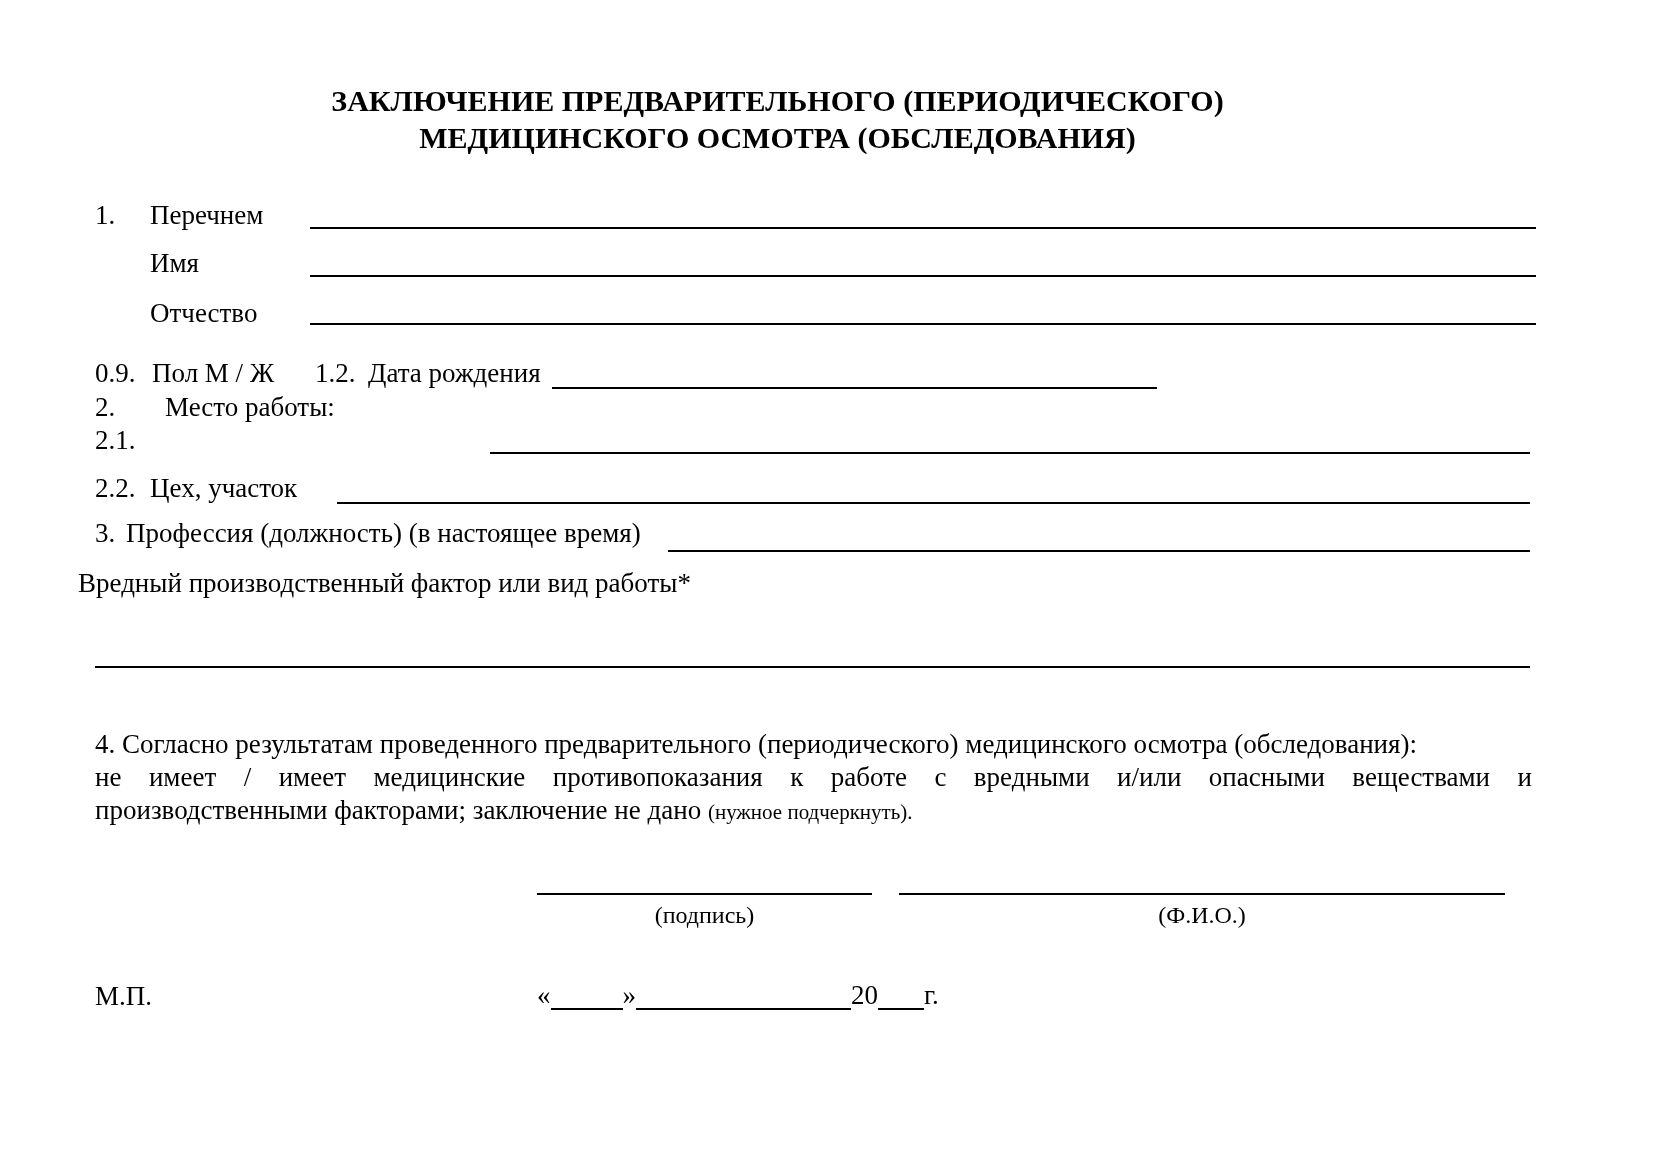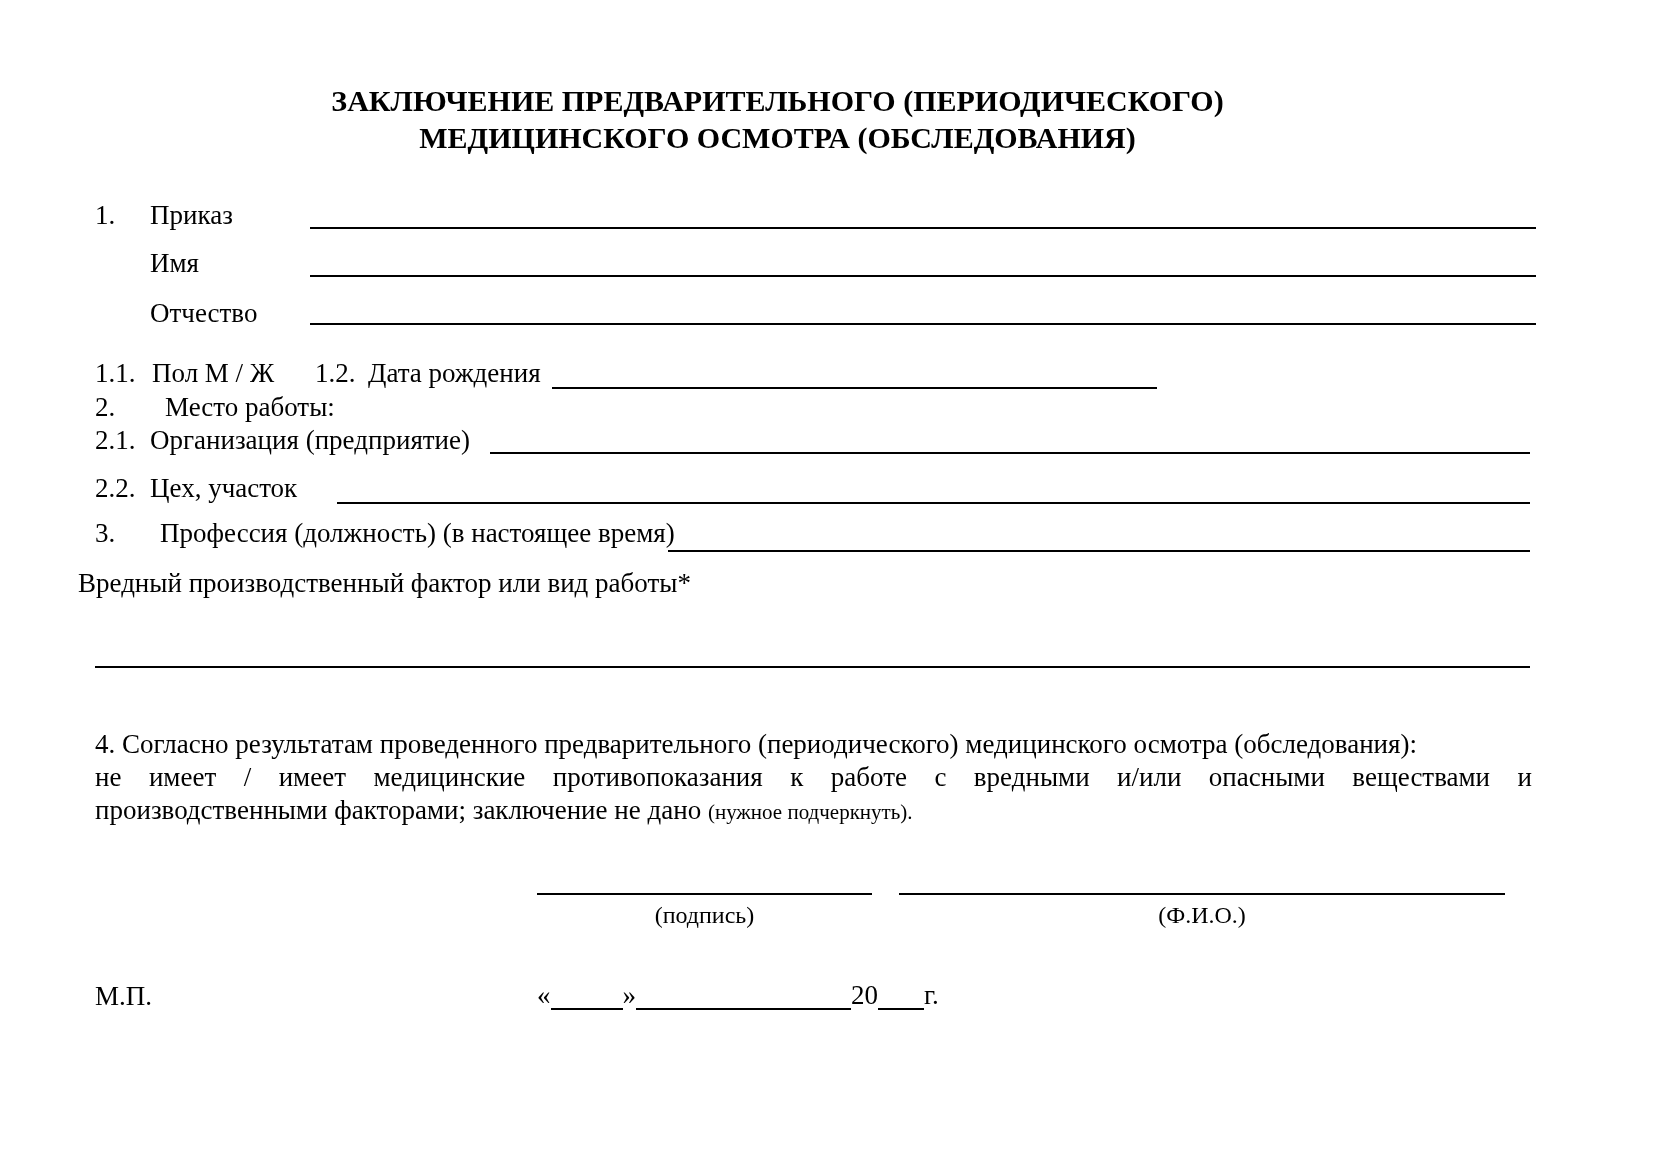--- a/index.html
+++ b/index.html
@@ -36,48 +36,47 @@
 <body>
 
 <div class="page">
 
   <div class="title">
     <div>ЗАКЛЮЧЕНИЕ ПРЕДВАРИТЕЛЬНОГО (ПЕРИОДИЧЕСКОГО)</div>
     <div>МЕДИЦИНСКОГО ОСМОТРА (ОБСЛЕДОВАНИЯ)</div>
   </div>
 
   <span class="t" style="left:95px;top:200px;">1.</span>
-  <span class="t" style="left:150px;top:200px;">Приказ</span>
+  <span class="t" style="left:150px;top:200px;">Перечнем</span>
   <div class="line" style="left:310px;top:227px;width:1226px;"></div>
 
   <span class="t" style="left:150px;top:248px;">Имя</span>
   <div class="line" style="left:310px;top:275px;width:1226px;"></div>
 
   <span class="t" style="left:150px;top:298px;">Отчество</span>
   <div class="line" style="left:310px;top:323px;width:1226px;"></div>
 
-  <span class="t" style="left:95px;top:358px;">1.1.</span>
+  <span class="t" style="left:95px;top:358px;">0.9.</span>
   <span class="t" style="left:152px;top:358px;">Пол М / Ж</span>
   <span class="t" style="left:315px;top:358px;">1.2.</span>
   <span class="t" style="left:368px;top:358px;">Дата рождения</span>
   <div class="line" style="left:552px;top:387px;width:605px;"></div>
 
   <span class="t" style="left:95px;top:392px;">2.</span>
   <span class="t" style="left:165px;top:392px;">Место работы:</span>
 
   <span class="t" style="left:95px;top:425px;">2.1.</span>
-  <span class="t" style="left:150px;top:425px;">Организация (предприятие)</span>
   <div class="line" style="left:490px;top:452px;width:1040px;"></div>
 
   <span class="t" style="left:95px;top:473px;">2.2.</span>
   <span class="t" style="left:150px;top:473px;">Цех, участок</span>
   <div class="line" style="left:337px;top:502px;width:1193px;"></div>
 
   <span class="t" style="left:95px;top:518px;">3.</span>
-  <span class="t" style="left:126px;top:518px;margin-left:34px;">Профессия (должность) (в настоящее время)</span>
+  <span class="t" style="left:126px;top:518px;">Профессия (должность) (в настоящее время)</span>
   <div class="line" style="left:668px;top:550px;width:862px;"></div>
 
   <span class="t" style="left:78px;top:568px;">Вредный производственный фактор или вид работы*</span>
   <div class="line" style="left:95px;top:666px;width:1435px;"></div>
 
   <div class="para">
     <div>4. Согласно результатам проведенного предварительного (периодического) медицинского осмотра (обследования):</div>
     <div class="justify">не имеет / имеет медицинские противопоказания к работе с вредными и/или опасными веществами и</div>
     <div>
       <span>производственными факторами; заключение не дано</span>

